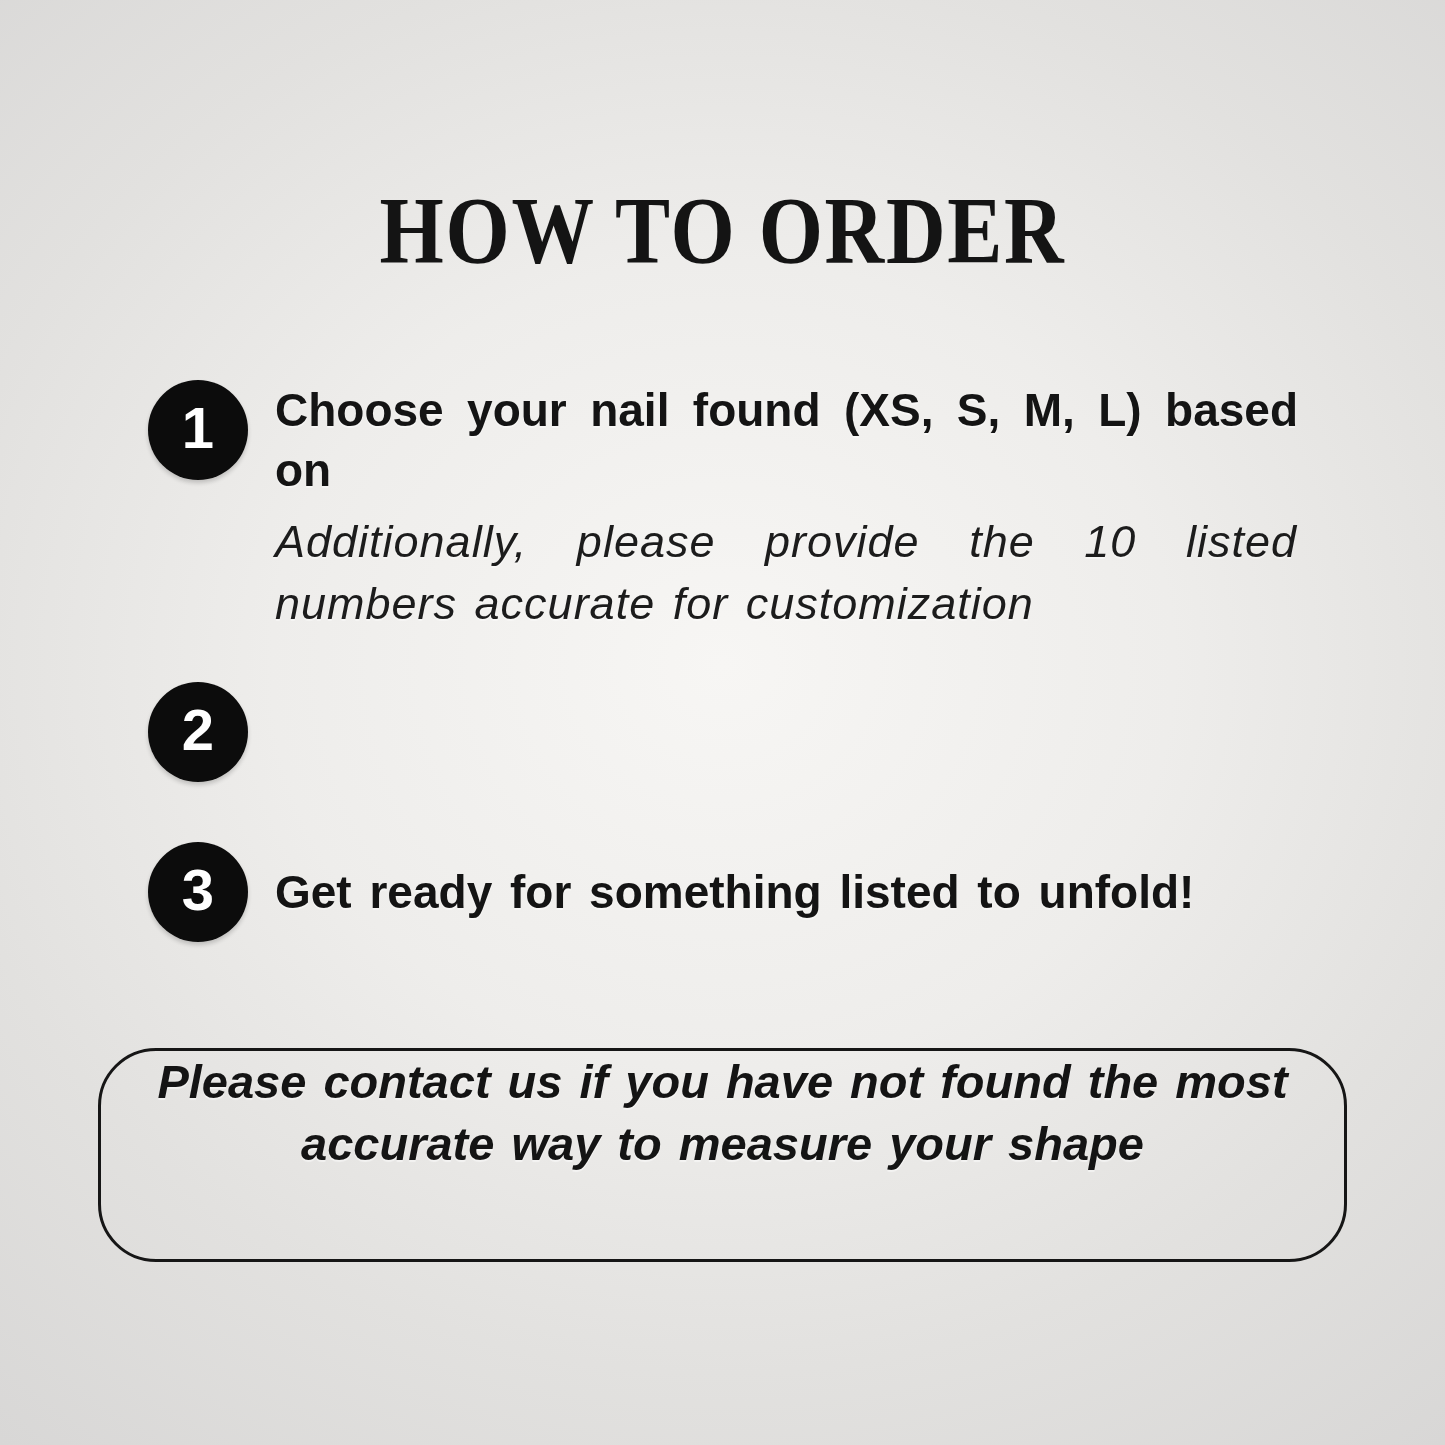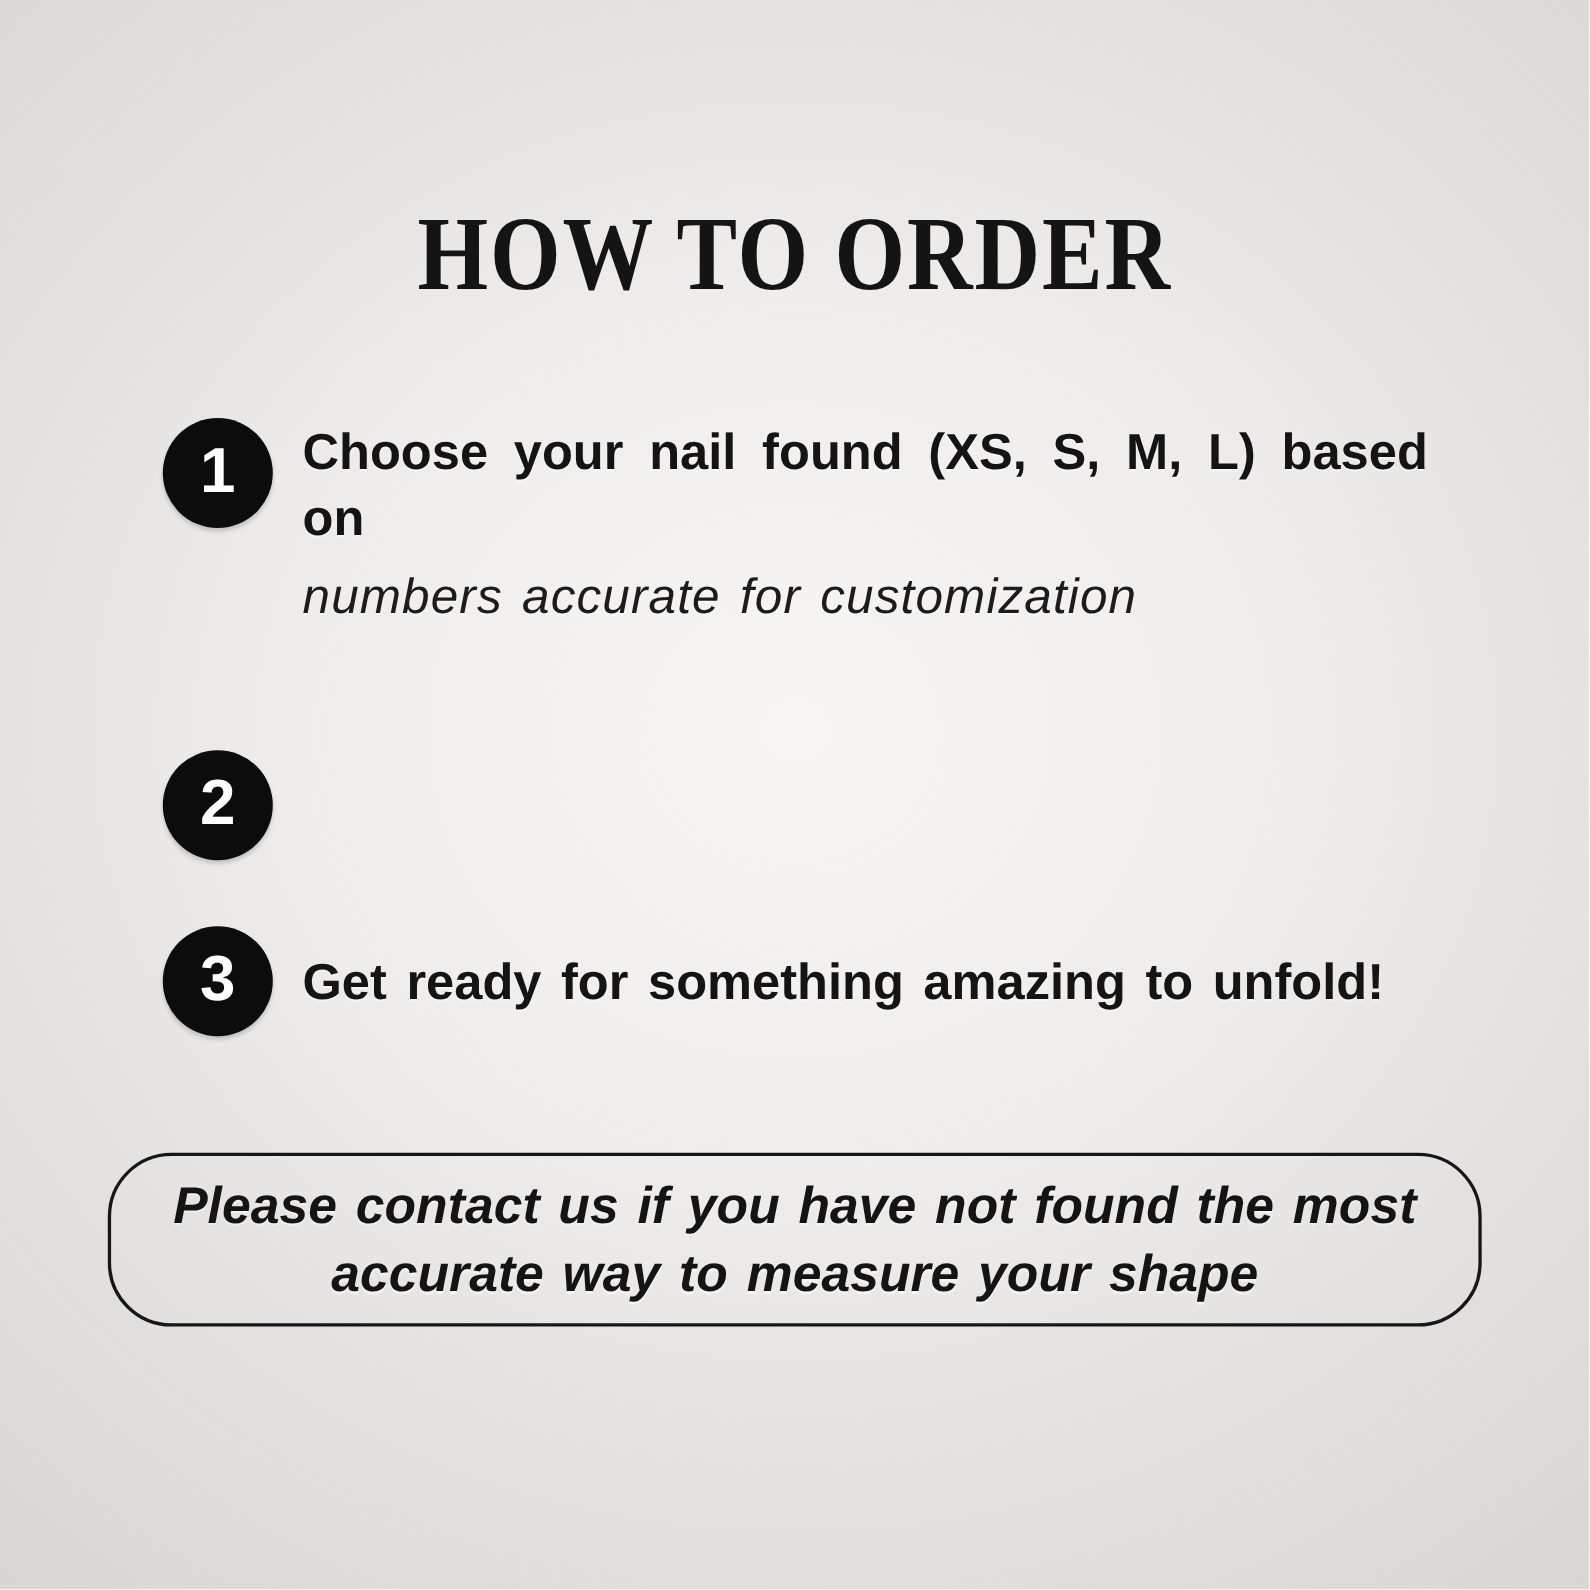--- a/index.html
+++ b/index.html
@@ -101,26 +101,26 @@
     text-shadow: 0 2px 1px rgba(255,255,255,0.45);
   }
 
   
   .footer-box {
     position: absolute;
     box-sizing: border-box;
     left: 98px;
     top: 1048px;
     width: 1249px;
-    height: 158px;
+    height: 214px;
     border: 3px solid #161616;
     border-radius: 58px;
     display: flex;
     flex-direction: column;
-    justify-content: center;
+    justify-content: flex-start;
     text-align: center;
     font-style: italic;
     font-weight: 700;
     font-size: 47px;
     line-height: 62px;
     color: #141414;
     word-spacing: 4px;
     text-shadow: 0 2px 1px rgba(255,255,255,0.5);
   }
 </style>
@@ -134,35 +134,36 @@
   <div class="step step-1">
     <div class="badge">
       <span>1</span>
     </div>
     <div class="step-text">
       <div class="justify">Choose your nail found (XS, S, M, L) based on</div>
     </div>
   </div>
 
   <div class="note">
+    <div class="justify">Additionally, please provide the 10 listed</div>
     <div>numbers accurate for customization</div>
   </div>
 
   <div class="step step-2">
     <div class="badge">
       <span>2</span>
     </div>
   </div>
 
   <div class="step step-3">
     <div class="badge">
       <span>3</span>
     </div>
     <div class="step-text">
-      <div>Get ready for something amazing to unfold!</div>
+      <div>Get ready for something listed to unfold!</div>
     </div>
   </div>
 
   <div class="footer-box">
     <div>Please contact us if you have not found the most</div>
     <div>accurate way to measure your shape</div>
   </div>
 
 </div>
 

